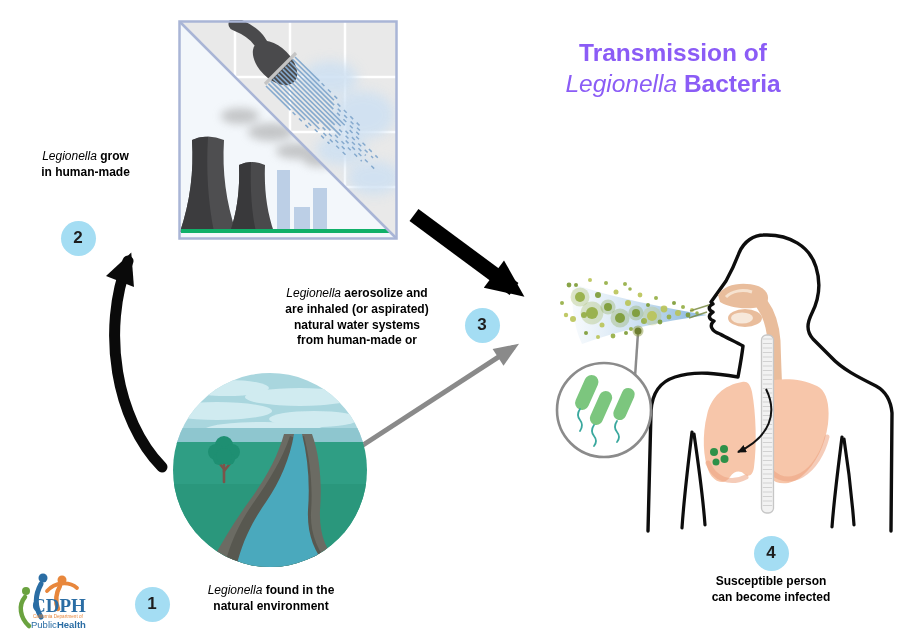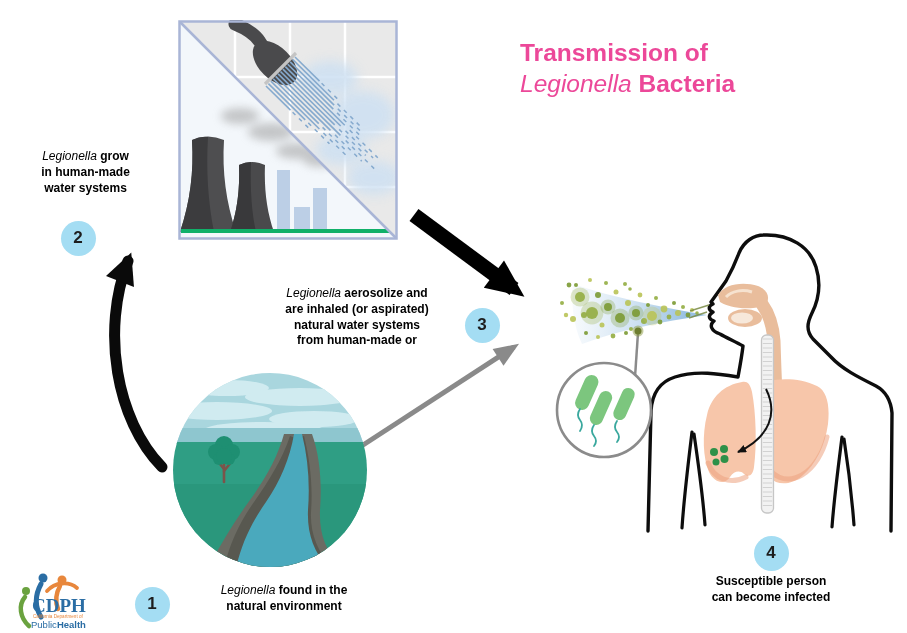--- a/index.html
+++ b/index.html
@@ -4,22 +4,22 @@
 <style>
   html,body{margin:0;padding:0;background:#fff;}
   #stage{position:relative;width:907px;height:633px;background:#ffffff;overflow:hidden;
          font-family:"Liberation Sans", sans-serif;color:#1d1d1d;}
   .abs{position:absolute;}
   .label{position:absolute;text-align:center;font-weight:700;font-size:12px;line-height:1.32;color:#000000;}
   .label .ln{white-space:nowrap;}
   .leg{font-style:italic;font-weight:400;}
   .badge{position:absolute;width:35px;height:35px;border-radius:50%;background:#a4ddf3;
          display:flex;align-items:center;justify-content:center;font-weight:700;font-size:17px;color:#1d1d1d;}
-  #title{position:absolute;left:520px;top:38px;width:306px;
-         font-size:24.5px;font-weight:700;line-height:1.25;color:#ec4899;}
+  #title{position:absolute;left:520px;top:38px;width:306px;text-align:center;
+         font-size:24.5px;font-weight:700;line-height:1.25;color:#8b5cf6;}
   svg{display:block;}
 </style>
 </head>
 <body>
 
 <div id="stage">
 
   <div id="title">
     <div class="ln">Transmission of</div>
     <div class="ln"><span class="leg">Legionella</span><span> Bacteria</span></div>
@@ -363,40 +363,39 @@
       <path d="M 13,29 C 6,37 8,50 17,58" fill="none" stroke="#6aa23f" stroke-width="4.5" stroke-linecap="round"></path>
     </g>
     <text x="20" y="44" font-family="Liberation Serif, serif" font-weight="700" font-size="19" fill="#2a6da4">CDPH</text>
     <text x="21" y="50" font-size="4.6" fill="#e8873c">California Department of</text>
     <text x="19" y="59.5" font-size="9.5" fill="#2a6da4"><tspan>Public</tspan><tspan font-weight="700">Health</tspan></text>
   </svg>
 
   <div class="label" style="left:8px;top:149px;width:155px">
     <div class="ln"><span class="leg">Legionella</span><span> grow</span></div>
     <div class="ln">in human-made</div>
-    <div class="ln">water systems</div>
   </div>
   <div class="badge" style="left:60.5px;top:220.5px">
     <span>2</span>
   </div>
 
   <div class="label" style="left:247px;top:286px;width:220px">
     <div class="ln"><span class="leg">Legionella</span><span> aerosolize and</span></div>
     <div class="ln">are inhaled (or aspirated)</div>
     <div class="ln">natural water systems</div>
     <div class="ln">from human-made or</div>
   </div>
   <div class="badge" style="left:464.5px;top:307.5px">
     <span>3</span>
   </div>
 
   <div class="badge" style="left:134.5px;top:586.5px">
     <span>1</span>
   </div>
-  <div class="label" style="left:184px;top:583px;width:200px">
+  <div class="label" style="left:171px;top:583px;width:200px">
     <div class="ln"><span class="leg">Legionella</span><span> found in the</span></div>
     <div class="ln">natural environment</div>
   </div>
 
   <div class="badge" style="left:753.5px;top:535.5px">
     <span>4</span>
   </div>
   <div class="label" style="left:671px;top:574px;width:200px">
     <div class="ln">Susceptible person</div>
     <div class="ln">can become infected</div>

